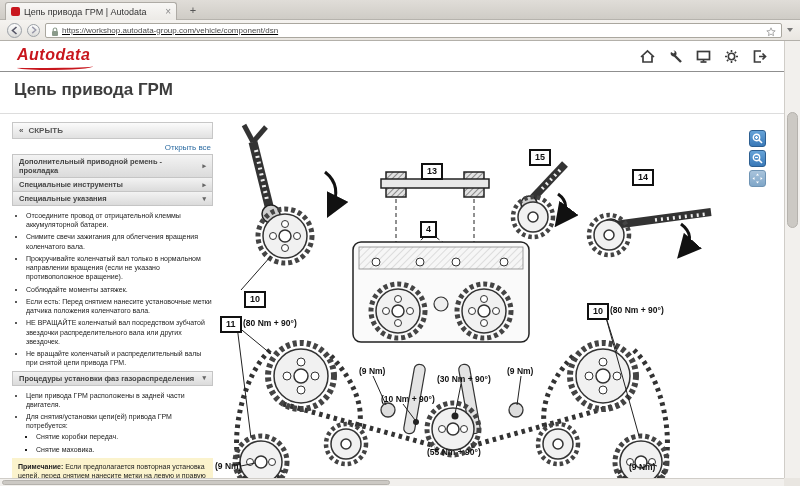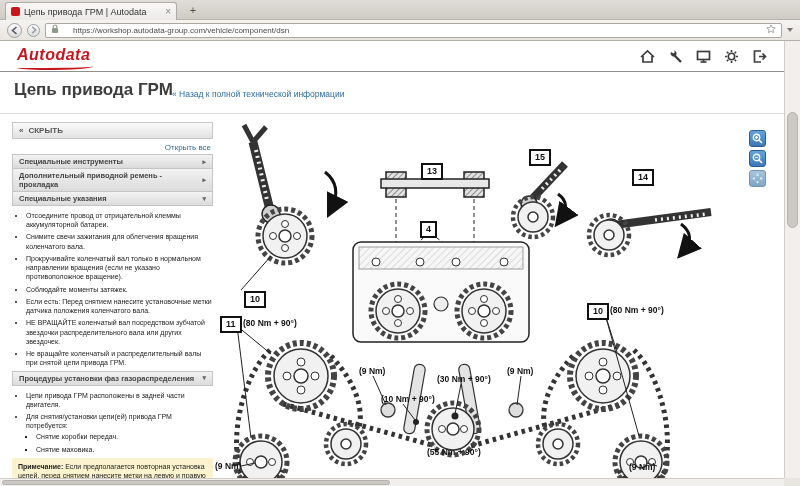--- a/index.html
+++ b/index.html
@@ -19,21 +19,21 @@
   .newtab { position:absolute; left:184px; top:4px; width:18px; height:14px; text-align:center;
     font-size:11px; line-height:13px; color:#555; border-radius:2px; }
   .addressbar { position:absolute; top:20px; left:0; right:0; height:21px;
     background:linear-gradient(#f5f3f0,#e9e6e1); border-bottom:1px solid #b3b0aa;
     display:flex; align-items:center; gap:5px; padding:0 7px; }
   .navbtn { width:15px; height:15px; border-radius:50%; border:1px solid #9b9archive8a2;
     border:1px solid #9ba0a6; background:linear-gradient(#fdfdfd,#dcdcda);
     display:flex; align-items:center; justify-content:center; flex:none; }
   .navbtn.fwd { width:13px; height:13px; }
   .url-field { flex:1; height:15px; background:#fff; border:1px solid #aaa79f; border-radius:2px;
-    display:flex; align-items:flex-start; gap:14px; padding:0 5px; }
+    display:flex; align-items:flex-end; gap:3px; padding:0 5px;text-decoration:underline; }
   .url-input { flex:1; border:none; outline:none; font-size:8px; color:#4a4a4a;
     font-family:"Liberation Sans", sans-serif; background:transparent; height:13px; }
   .dropcaret { width:0; height:0; border-left:3px solid transparent; border-right:3px solid transparent;
     border-top:4px solid #777; }
 
   
   .app { position:absolute; top:41px; left:0; right:16px; bottom:8px; background:#eab308; }
   .app-header { position:absolute; top:0; left:0; right:0; height:31px; background:#fff;
     border-bottom:1px solid #8f8f8f; }
   .logo { position:absolute; left:17px; top:5px; font-size:16px; font-weight:bold; font-style:italic;
@@ -162,41 +162,37 @@
           <svg width="17" height="17" viewBox="0 0 17 17">
               <path d="M10,3 H3.5 V14 H10" fill="none" stroke="#3c3c3c" stroke-width="1.7"></path>
               <path d="M8,8.5 H14 M11.5,5.5 L14.5,8.5 L11.5,11.5" fill="none" stroke="#3c3c3c" stroke-width="1.7"></path>
             </svg>
         </span>
       </div>
     </div>
 
     <div class="title-row">
       <div class="page-title">Цепь привода ГРМ</div>
-      <div class="back-link">
-        <span>«</span>
-        <span>Назад к полной технической информации</span>
-      </div>
     </div>
 
     <div class="content">
 
       <div class="sidebar">
         <div class="sb-hide">
           <span>«</span>
           <span>СКРЫТЬ</span>
         </div>
         <div class="sb-openall">Открыть все</div>
 
         <div class="sb-acc">
+          <span>Дополнительный приводной ремень - прокладка</span>
+          <span class="chev">▸</span>
+        </div>
+        <div class="sb-acc">
           <span>Специальные инструменты</span>
-          <span class="chev">▸</span>
-        </div>
-        <div class="sb-acc">
-          <span>Дополнительный приводной ремень - прокладка</span>
           <span class="chev">▸</span>
         </div>
         <div class="sb-acc">
           <span>Специальные указания</span>
           <span class="chev">▾</span>
         </div>
 
         <ul class="sb-list">
           <li>Отсоедините провод от отрицательной клеммы аккумуляторной батареи.</li>
           <li>Снимите свечи зажигания для облегчения вращения коленчатого вала.</li>

